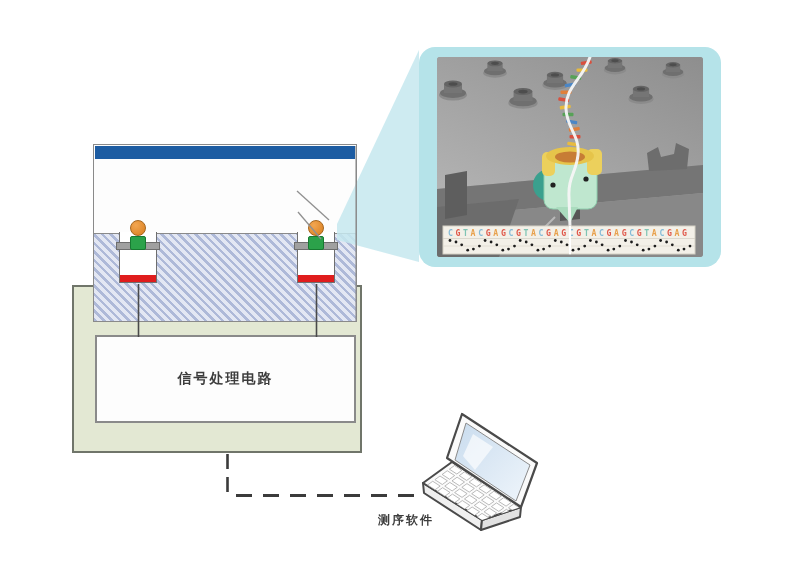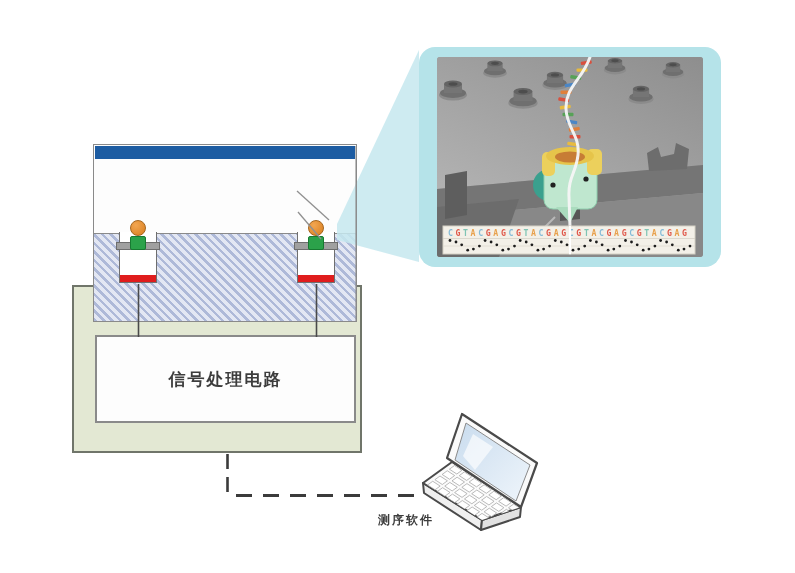--- a/index.html
+++ b/index.html
@@ -26,21 +26,21 @@
   .pore{left:14px;top:16px;width:16px;height:14px;background:#2ba24a;border:1px solid #177a31;border-radius:2px;}
   .motor{left:14px;top:0;width:16px;height:16px;border-radius:50%;border:1px solid #a5651d;
          background:radial-gradient(circle at 35% 30%,#f2a651,#d97e1e);}
   
   #inset-frame{left:419px;top:47px;width:302px;height:220px;background:#b5e3e9;border-radius:16px;}
   #inset-scene{left:18px;top:10px;width:266px;height:200px;border-radius:3px;overflow:hidden;}
   
   #motor-label{left:210px;top:177px;width:88px;text-align:right;font-size:17px;letter-spacing:1px;}
   #nanopore-label{left:196px;top:200px;width:102px;text-align:right;font-size:17px;letter-spacing:1px;}
   #chip-label{left:93px;top:287px;width:264px;text-align:center;font-size:18px;}
-  #signal-label{font-size:17px;text-align:right;}
+  #signal-label{font-size:14px;text-align:right;}
   #software-label{left:360px;top:512px;width:92px;text-align:center;font-size:12px;}
   svg{display:block;}
   #overlay{left:0;top:0;z-index:5;pointer-events:none;}
   #inset-frame{z-index:6;}
   #laptop{left:413px;top:406px;z-index:6;}
   #reader-box{z-index:0}#signal-box{z-index:1}#chip-box{z-index:2}
 </style>
 </head>
 <body>
 

